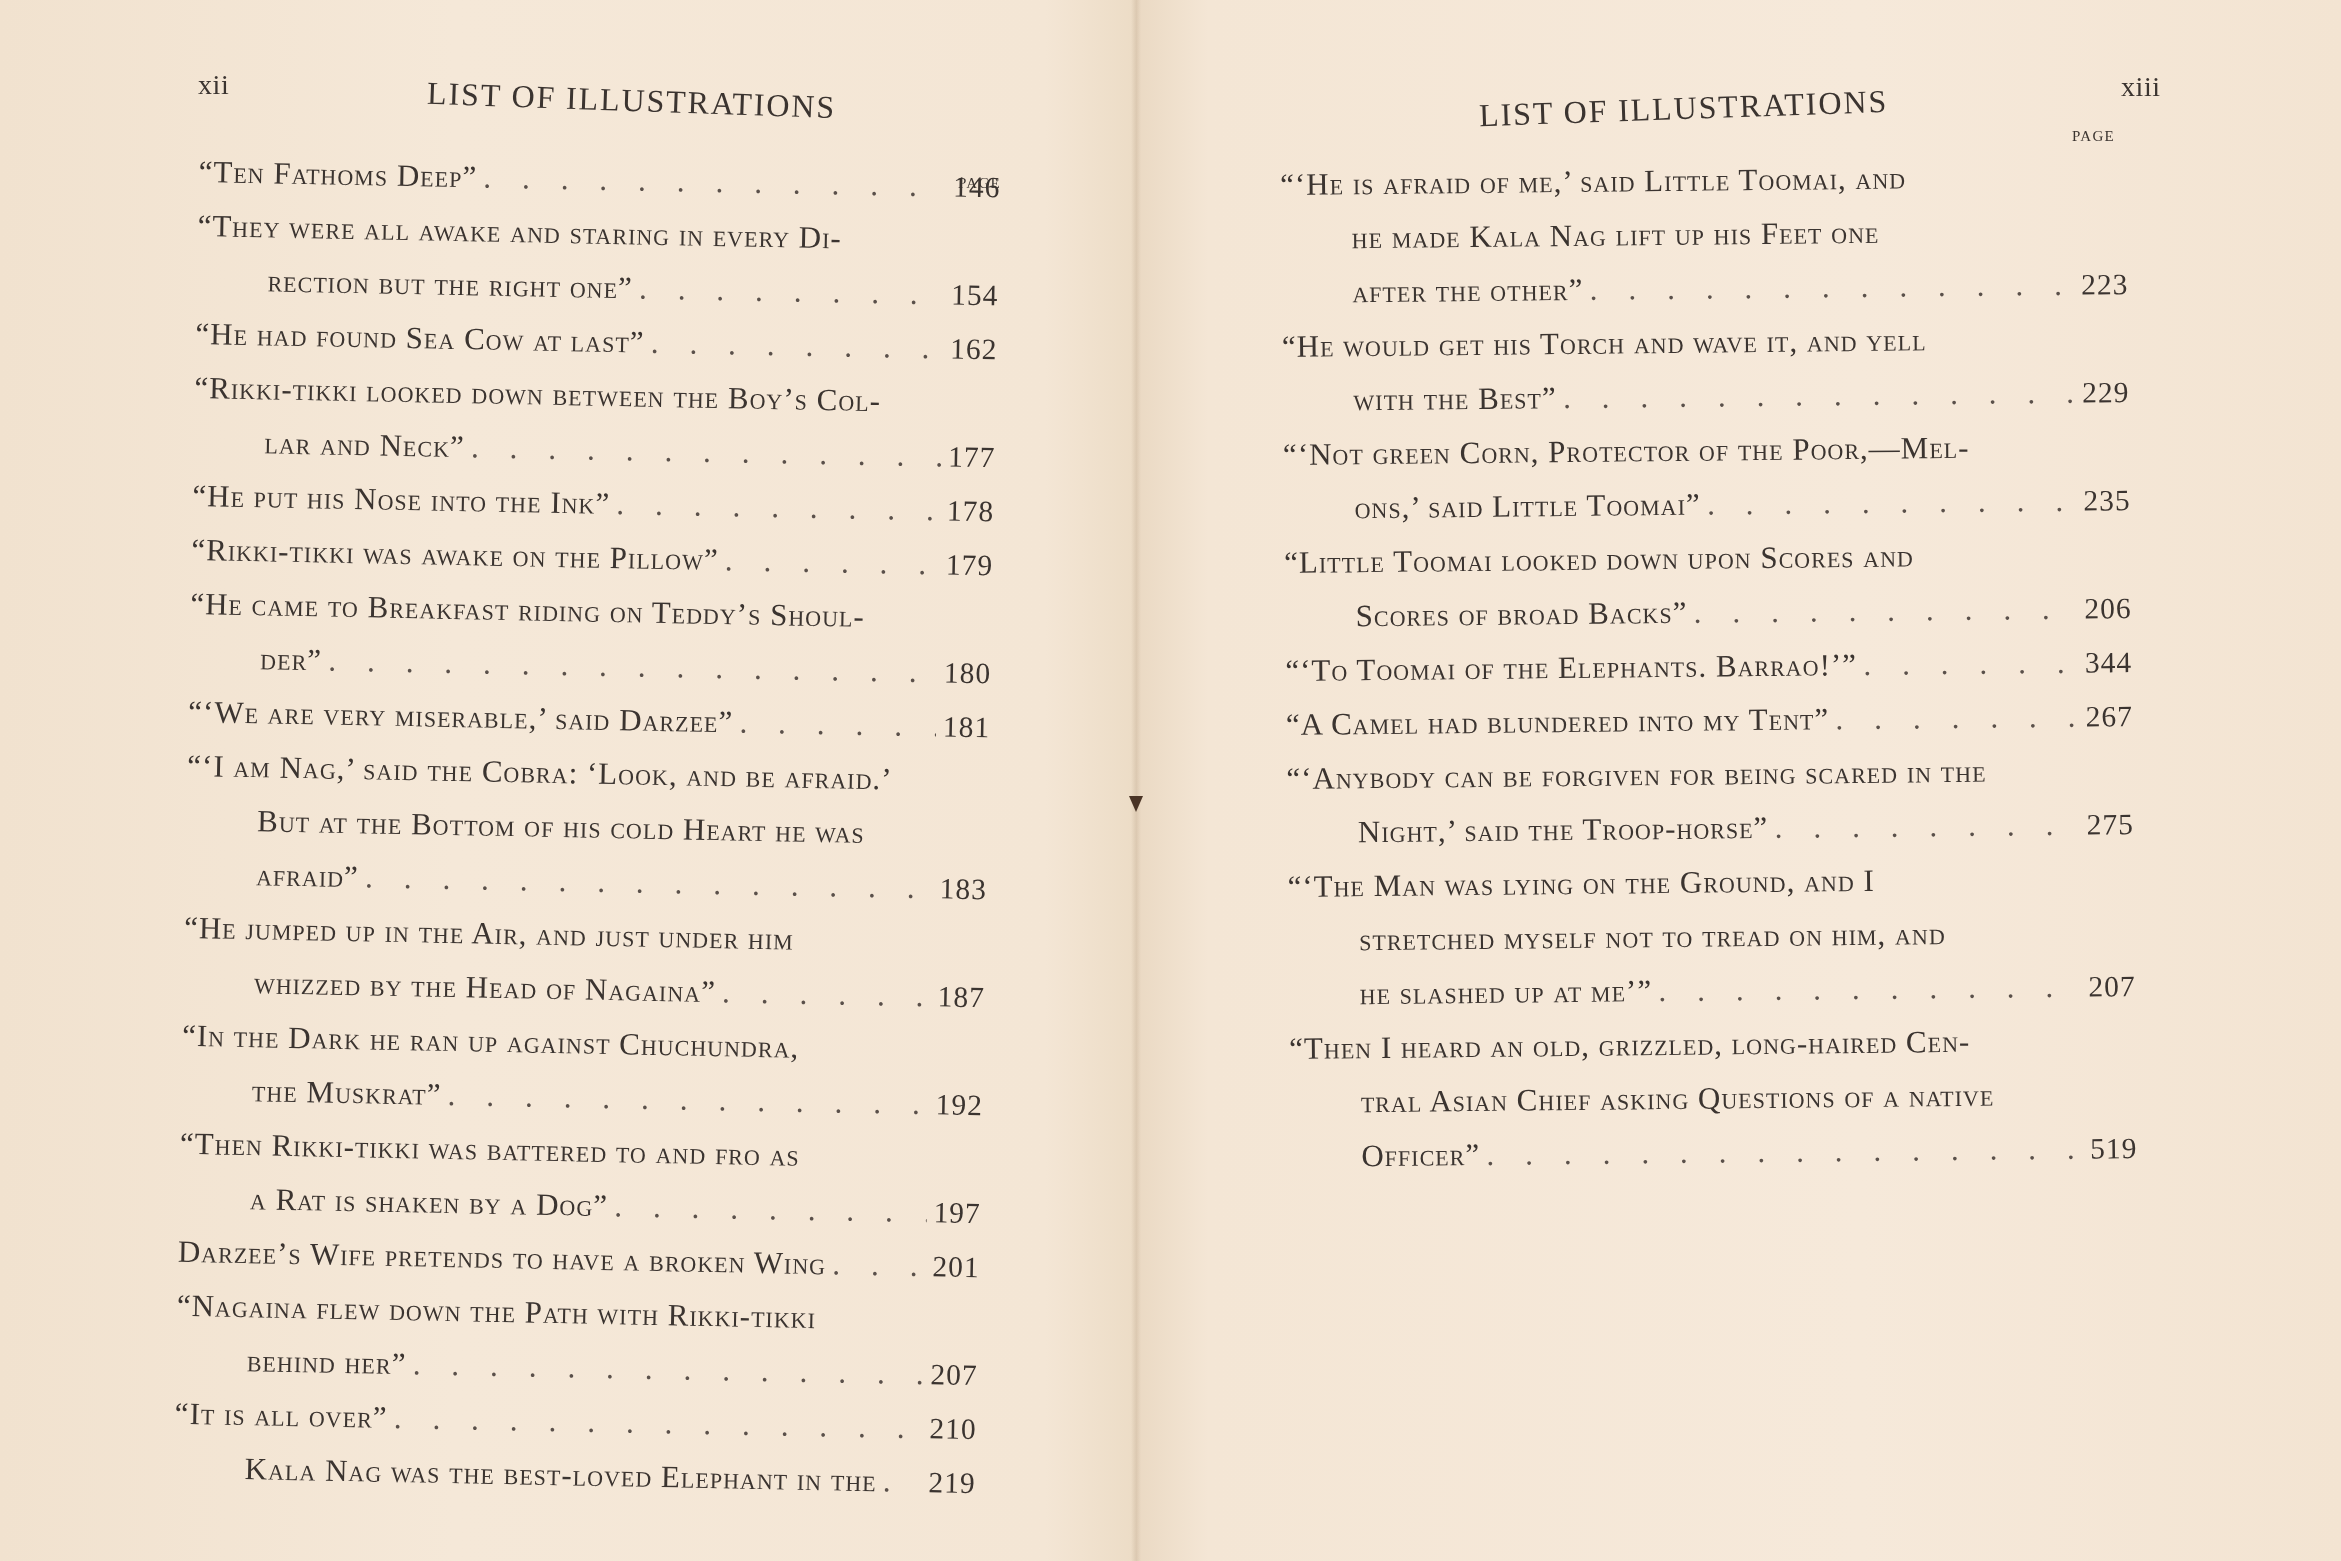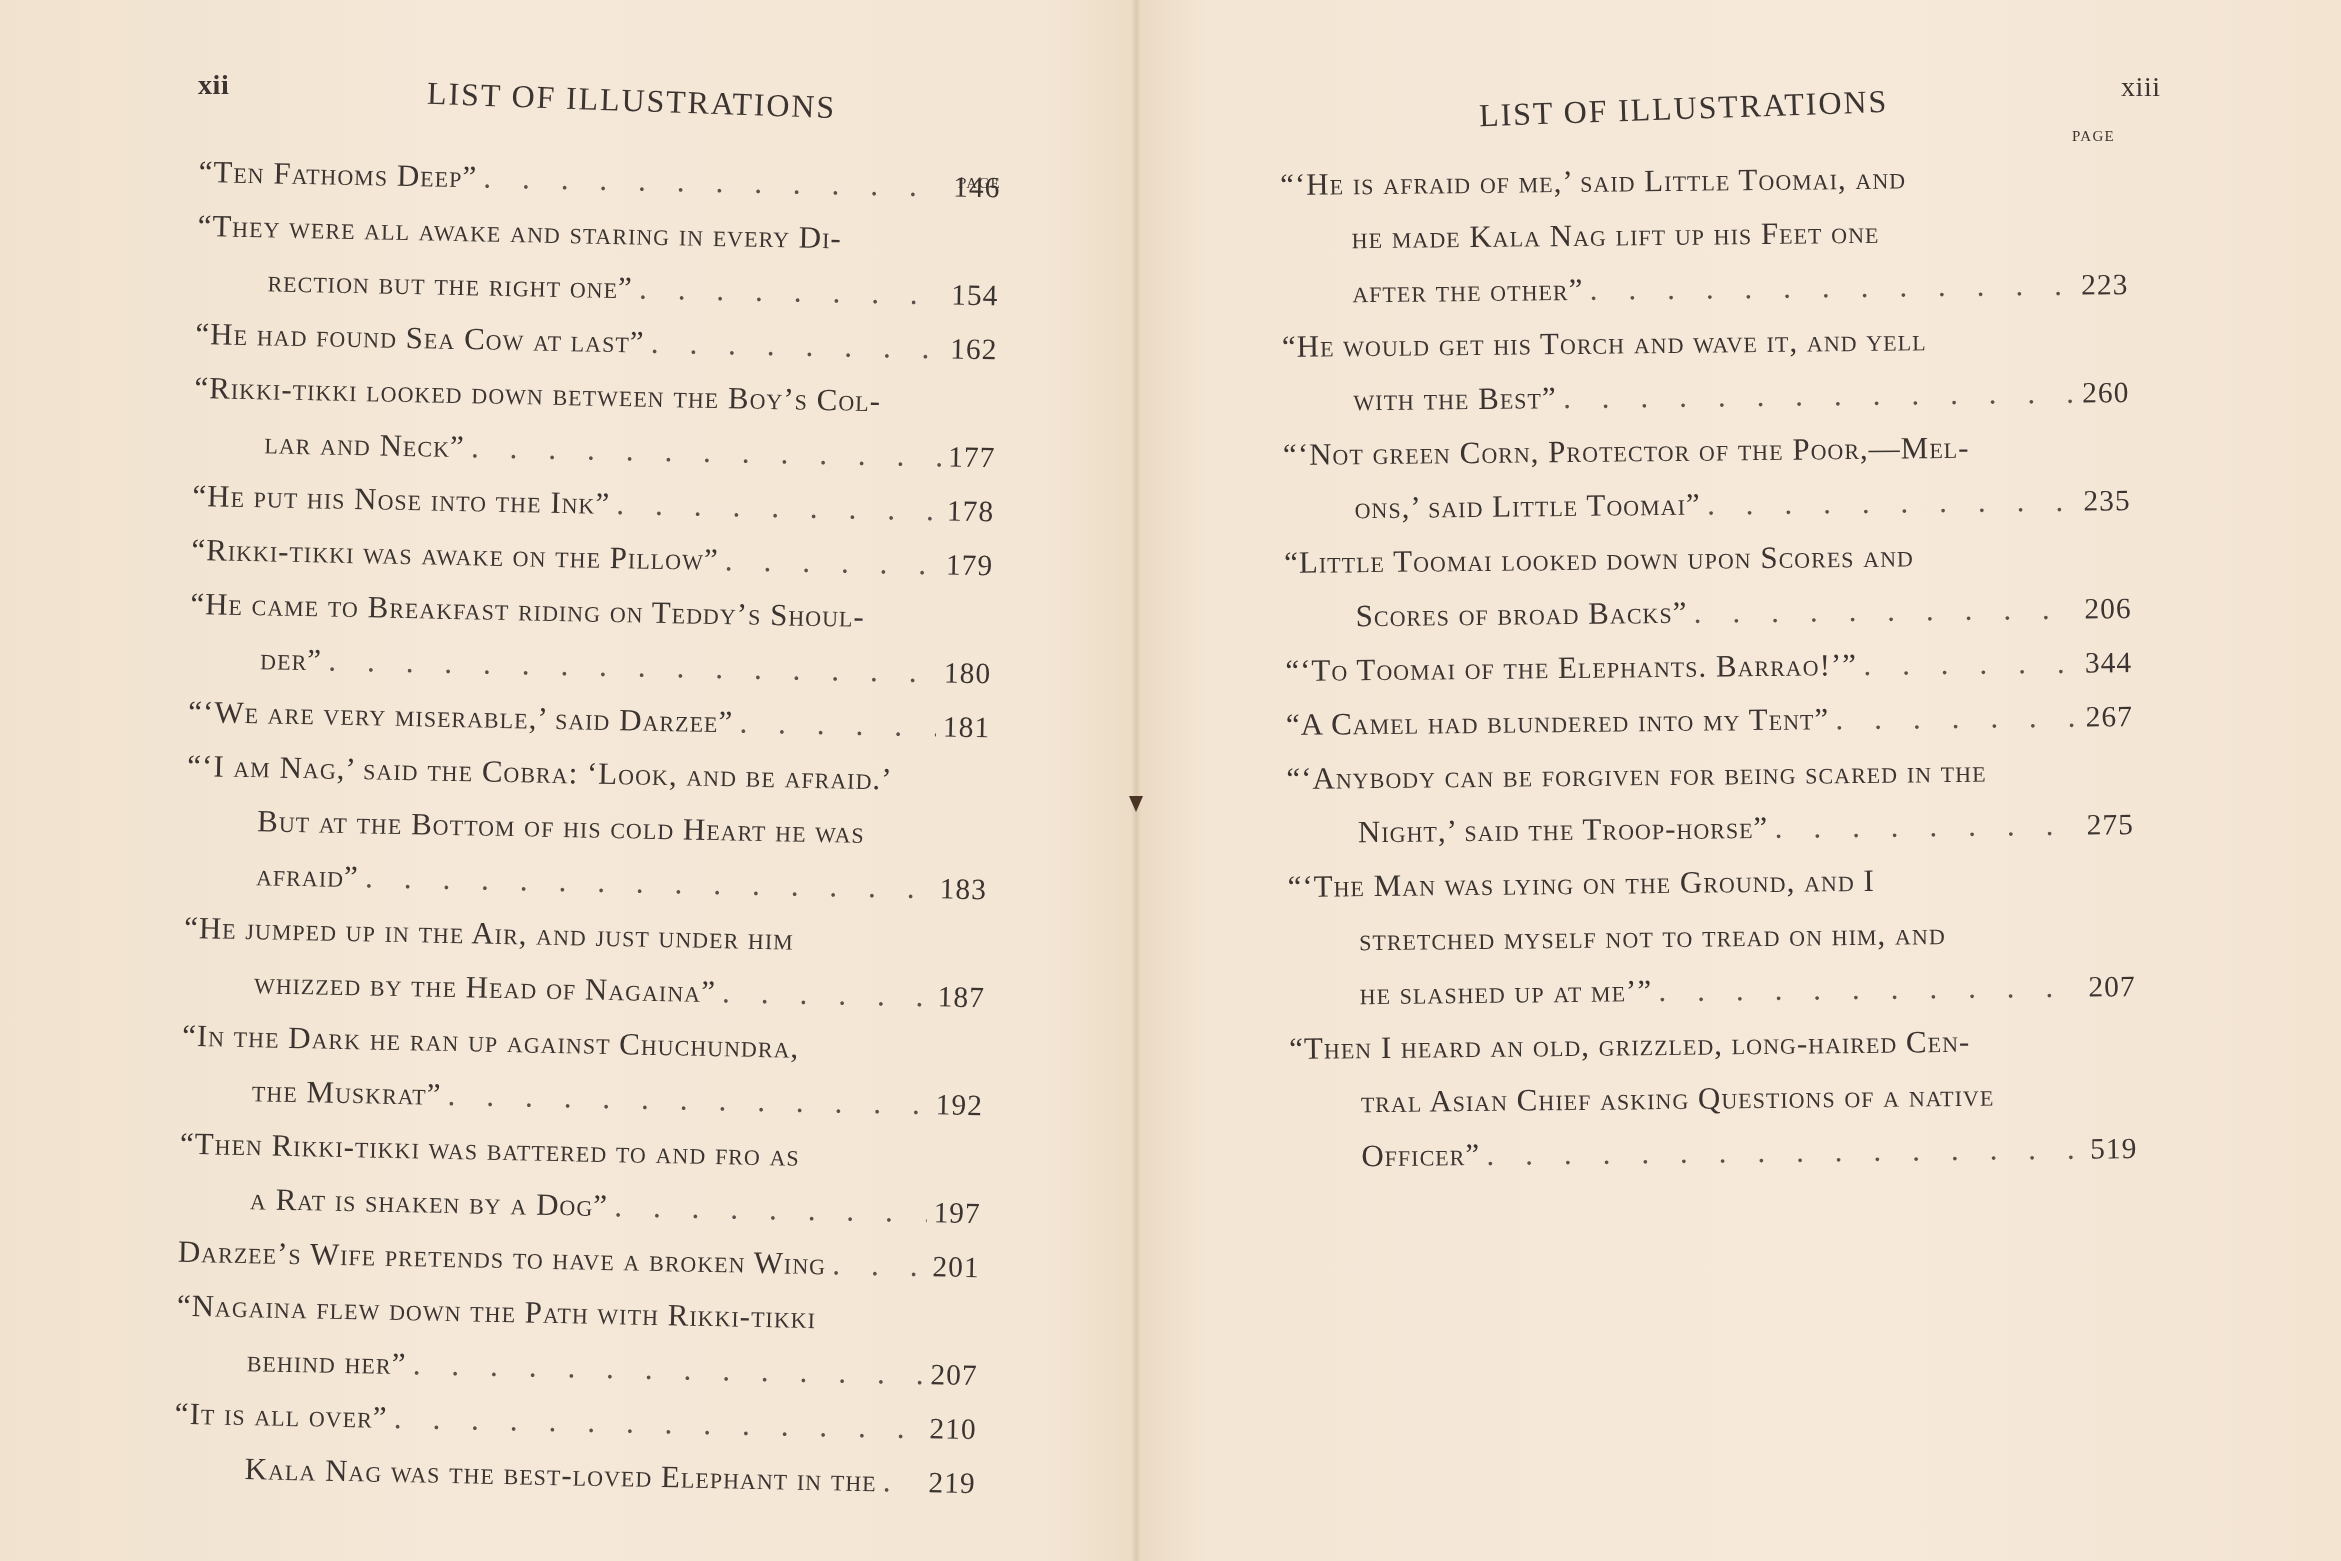--- a/index.html
+++ b/index.html
@@ -56,21 +56,21 @@
     letter-spacing:11.6px; color:#5a504a;
   }
   .leader::before { content:". . . . . . . . . . . . . . . . . . . . . . . . . . . . . . . . . . . . . . . . . ."; }
   .num { flex:0 0 auto; font-size:29.5px; min-width:46px; text-align:right; font-variant:normal; }
   .left-list { left:199px; top:154px; width:802px; transform:rotate(1.1deg); transform-origin:0 0; }
 </style>
 </head>
 <body>
 
 <div class="page page-left">
-  <div class="folio" style="left:198px;top:69px;font-weight:bold;">xii</div>
+  <div class="folio" style="left:198px;top:69px;">xii</div>
   <div class="running-head" style="left:427px;top:82px;transform:rotate(2deg);">LIST OF ILLUSTRATIONS</div>
   <div class="page-label" style="left:958px;top:175px;">PAGE</div>
 
   <ol class="list left-list">
     <li class="entry">
       <div class="line">
           <span class="txt">“Ten Fathoms Deep”</span>
           <span class="leader"></span>
           <span class="num">146</span>
         </div>
@@ -229,21 +229,21 @@
           <span class="num">223</span>
         </div>
     </li>
     <li class="entry">
       <div class="line">
           <span class="txt">“He would get his Torch and wave it, and yell</span>
         </div>
       <div class="line cont">
           <span class="txt">with the Best”</span>
           <span class="leader"></span>
-          <span class="num">260</span>
+          <span class="num">229</span>
         </div>
     </li>
     <li class="entry">
       <div class="line">
           <span class="txt">“‘Not green Corn, Protector of the Poor,—Mel-</span>
         </div>
       <div class="line cont">
           <span class="txt">ons,’ said Little Toomai”</span>
           <span class="leader"></span>
           <span class="num">235</span>

